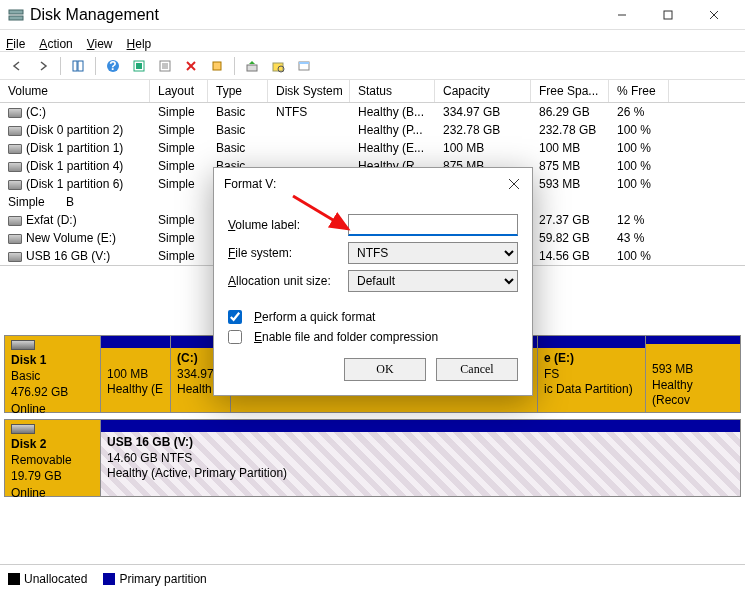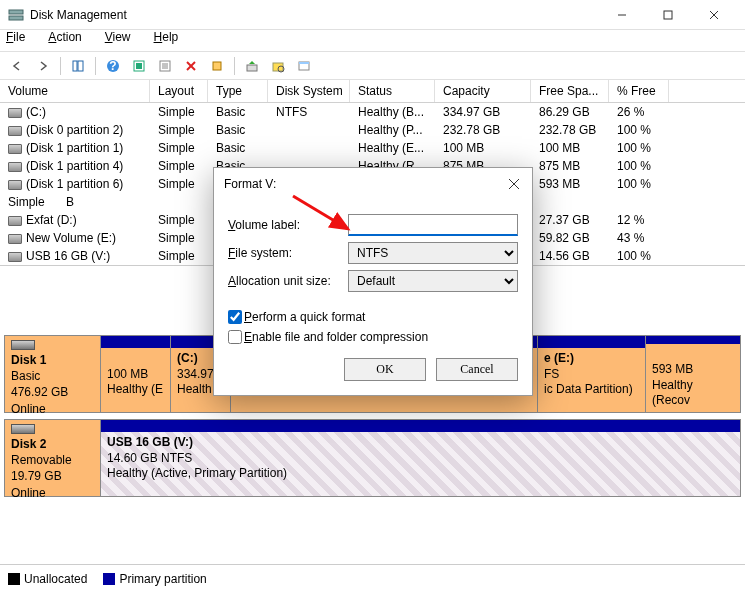--- a/index.html
+++ b/index.html
@@ -1,25 +1,25 @@
 <!DOCTYPE html>
 <html><head>
 <meta charset="utf-8">
 <style>
 * { box-sizing: border-box; margin: 0; padding: 0; font-family: "Segoe UI", Tahoma, sans-serif; font-size: 12px; }
 body { background: #fff; width: 745px; height: 592px; overflow: hidden; position: relative; }
 
 .titlebar { height: 30px; display: flex; align-items: center; padding: 0 8px; border-bottom: 1px solid #e0e0e0; }
 .titlebar .icon { width: 16px; height: 16px; margin-right: 6px; display:inline-flex; align-items:center; justify-content:center; }
-.titlebar .title { flex: 1; font-size: 12px; }
+.titlebar .title { flex: 1; font-size: 16px; }
 .winbtns { display: flex; }
 .winbtn { width: 46px; height: 30px; display: flex; align-items: center; justify-content: center; color: #333; }
 .winbtn svg { width: 10px; height: 10px; }
 
-.menubar { height: 22px; display: flex; align-items: flex-start; padding: 0 6px; gap: 23px; border-bottom: 1px solid #e0e0e0; }
+.menubar { height: 22px; display: flex; align-items: flex-end; padding: 0 6px; gap: 14px; border-bottom: 1px solid #e0e0e0; }
 .menubar span { font-size: 12px; }
 .menubar span u { text-decoration: underline; }
 
 .toolbar { height: 28px; display: flex; align-items: center; padding: 0 6px; gap: 4px; border-bottom: 1px solid #e0e0e0; }
 .tbtn { width: 22px; height: 22px; display: flex; align-items: center; justify-content: center; border: 1px solid transparent; }
 .tsep { width: 1px; height: 18px; background: #ccc; margin: 0 2px; }
 
 .grid { border-bottom: 1px solid #ccc; }
 .ghead { display: flex; background: #fff; border-bottom: 1px solid #d0d0d0; }
 .gcol { padding: 4px 8px; border-right: 1px solid #e0e0e0; font-size: 12px; white-space: nowrap; overflow: hidden; }
@@ -29,21 +29,21 @@
 .c-fs  { width: 82px; }
 .c-st  { width: 85px; }
 .c-cap { width: 96px; }
 .c-fre { width: 78px; }
 .c-pct { width: 60px; }
 .grow { display: flex; height: 18px; align-items: center; }
 .grow .gcol { border: none; padding: 0 8px; font-size: 12px; overflow: hidden; text-overflow: ellipsis; white-space: nowrap; }
 .vicon { width: 14px; height: 10px; background: linear-gradient(#d0d0d0,#909090); border: 1px solid #666; display: inline-block; margin-right: 4px; vertical-align: middle; border-radius: 1px;}
 
 .disks { position: absolute; left:0; right:0; top: 335px; bottom: 34px; overflow: hidden; padding: 0 4px; }
-.diskrow { display: flex; border: 1px solid #888; margin-bottom: 6px; background:#fdba74;}
+.diskrow { display: flex; border: 1px solid #888; margin-bottom: 6px; background:#eab308;}
 .diskhdr { width: 96px; border-right: 1px solid #888; padding: 4px 6px; font-size: 11px; line-height: 1.35; }
 .diskhdr .dicon { width: 24px; height: 10px; background: linear-gradient(#cfcfcf,#777); border:1px solid #555; margin-bottom:2px; }
 .diskhdr b { font-weight: 700; font-size: 12px;}
 .parts { flex: 1; display: flex; }
 .part { border-right: 1px solid #888; padding: 0; font-size: 11px; line-height: 1.3; overflow: hidden; display:flex; flex-direction:column; }
 .part:last-child { border-right: none; }
 .pbar { height: 12px; background: #0000A0; }
 .pbody { padding: 3px 6px; flex:1; }
 .part.hatched .pbody { background: repeating-linear-gradient(45deg, #f4eff4 0 6px, #e2d9e2 6px 12px); }
 
@@ -54,21 +54,21 @@
 
 .dialog { position: absolute; left: 213px; top: 167px; width: 320px; background: #fff; border: 1px solid #999; box-shadow: 0 8px 32px rgba(0,0,0,0.35); z-index: 20; }
 .dtitle { display: flex; align-items: center; padding: 8px 10px; font-size: 12px; }
 .dtitle span { flex: 1; }
 .dclose { width:16px; height:16px; display:flex; align-items:center; justify-content:center;}
 .dbody { padding: 8px 14px 14px; }
 .drow { display: flex; align-items: center; margin: 6px 0; }
 .drow label { width: 120px; font-size: 12px; }
 .drow input[type=text], .drow select { flex: 1; border: 1px solid #888; height: 22px; padding: 0 4px; font-size: 12px; }
 .drow input[type=text] { border-bottom: 2px solid #0066cc; }
-.dcheck { display: flex; align-items: center; gap: 2px; margin: 6px 0; font-size: 12px; }
+.dcheck { display: flex; align-items: center; gap: 12px; margin: 6px 0; font-size: 12px; }
 .dcheck input { width:14px; height:14px; accent-color: #0066cc;}
 .dbtns { display: flex; justify-content: flex-end; gap: 10px; margin-top: 14px; }
 .dbtns button { width: 82px; height: 23px; border: 1px solid #888; background: #f0f0f0; font-size: 12px; font-family: Liberation Serif, serif; }
 .dlu { text-decoration: underline; }
 
 .arrow { position: absolute; left: 288px; top: 191px; z-index: 30; pointer-events:none; }
 </style>
 </head>
 <body>
 

